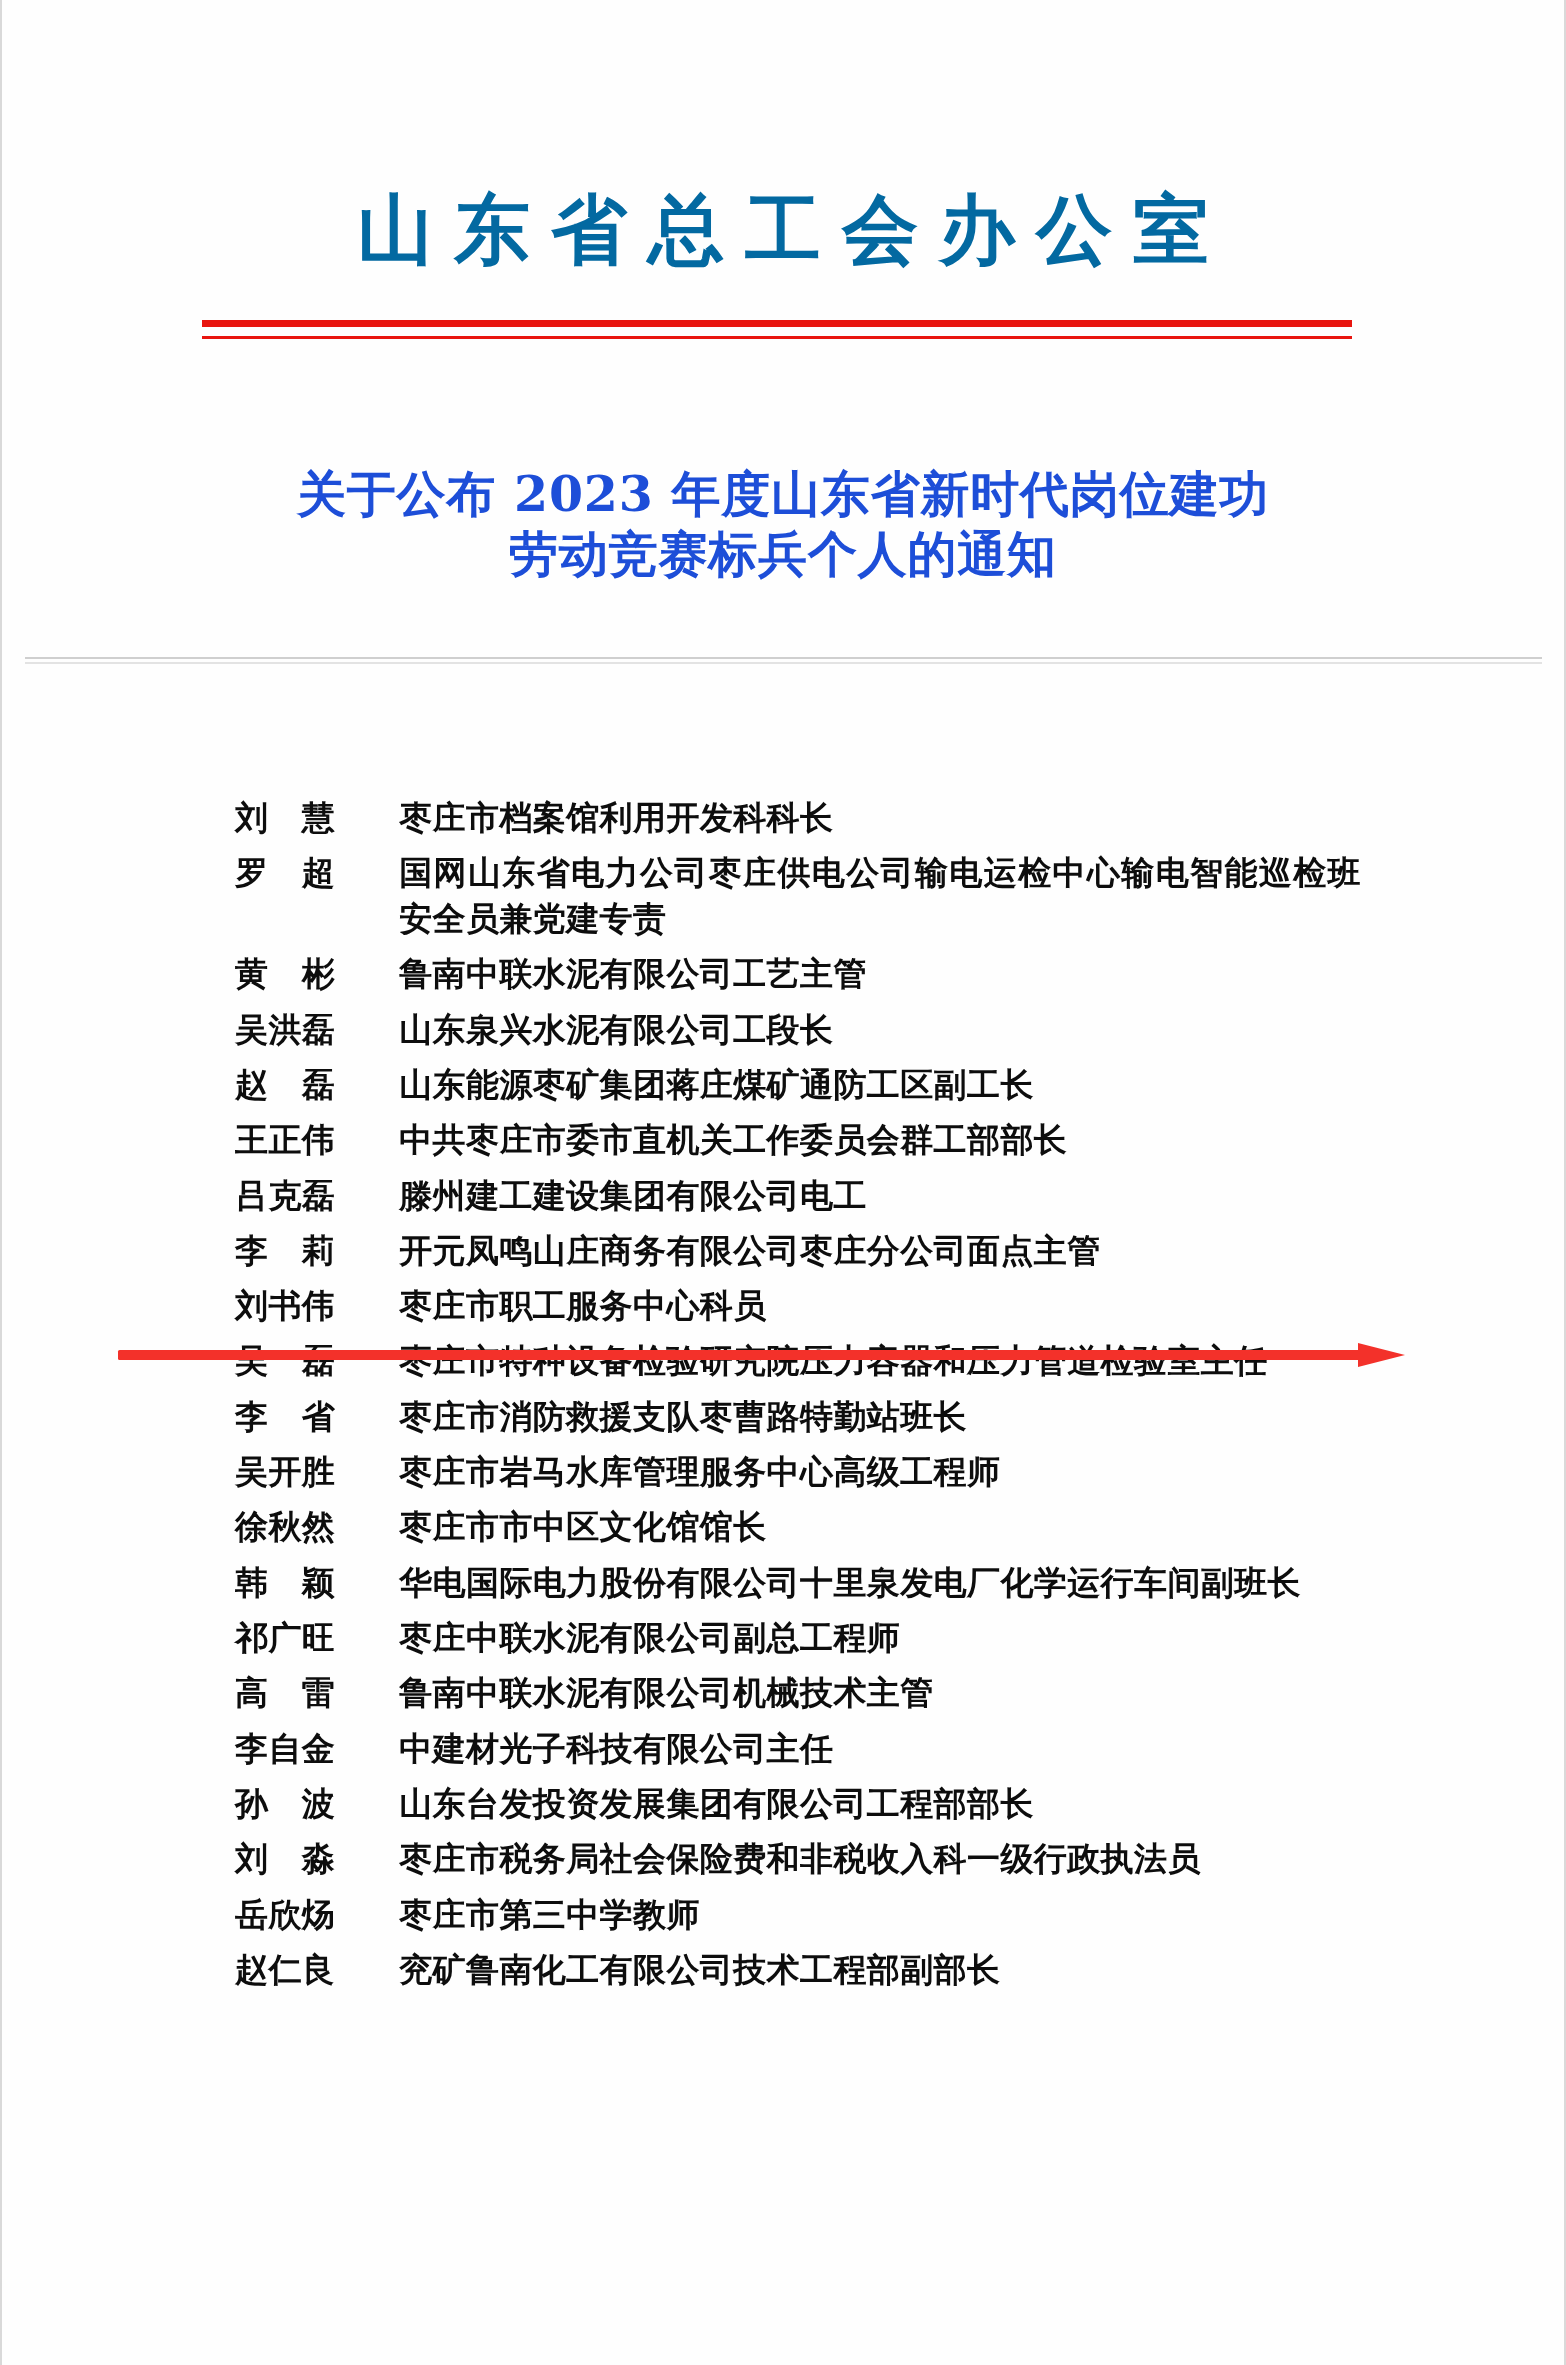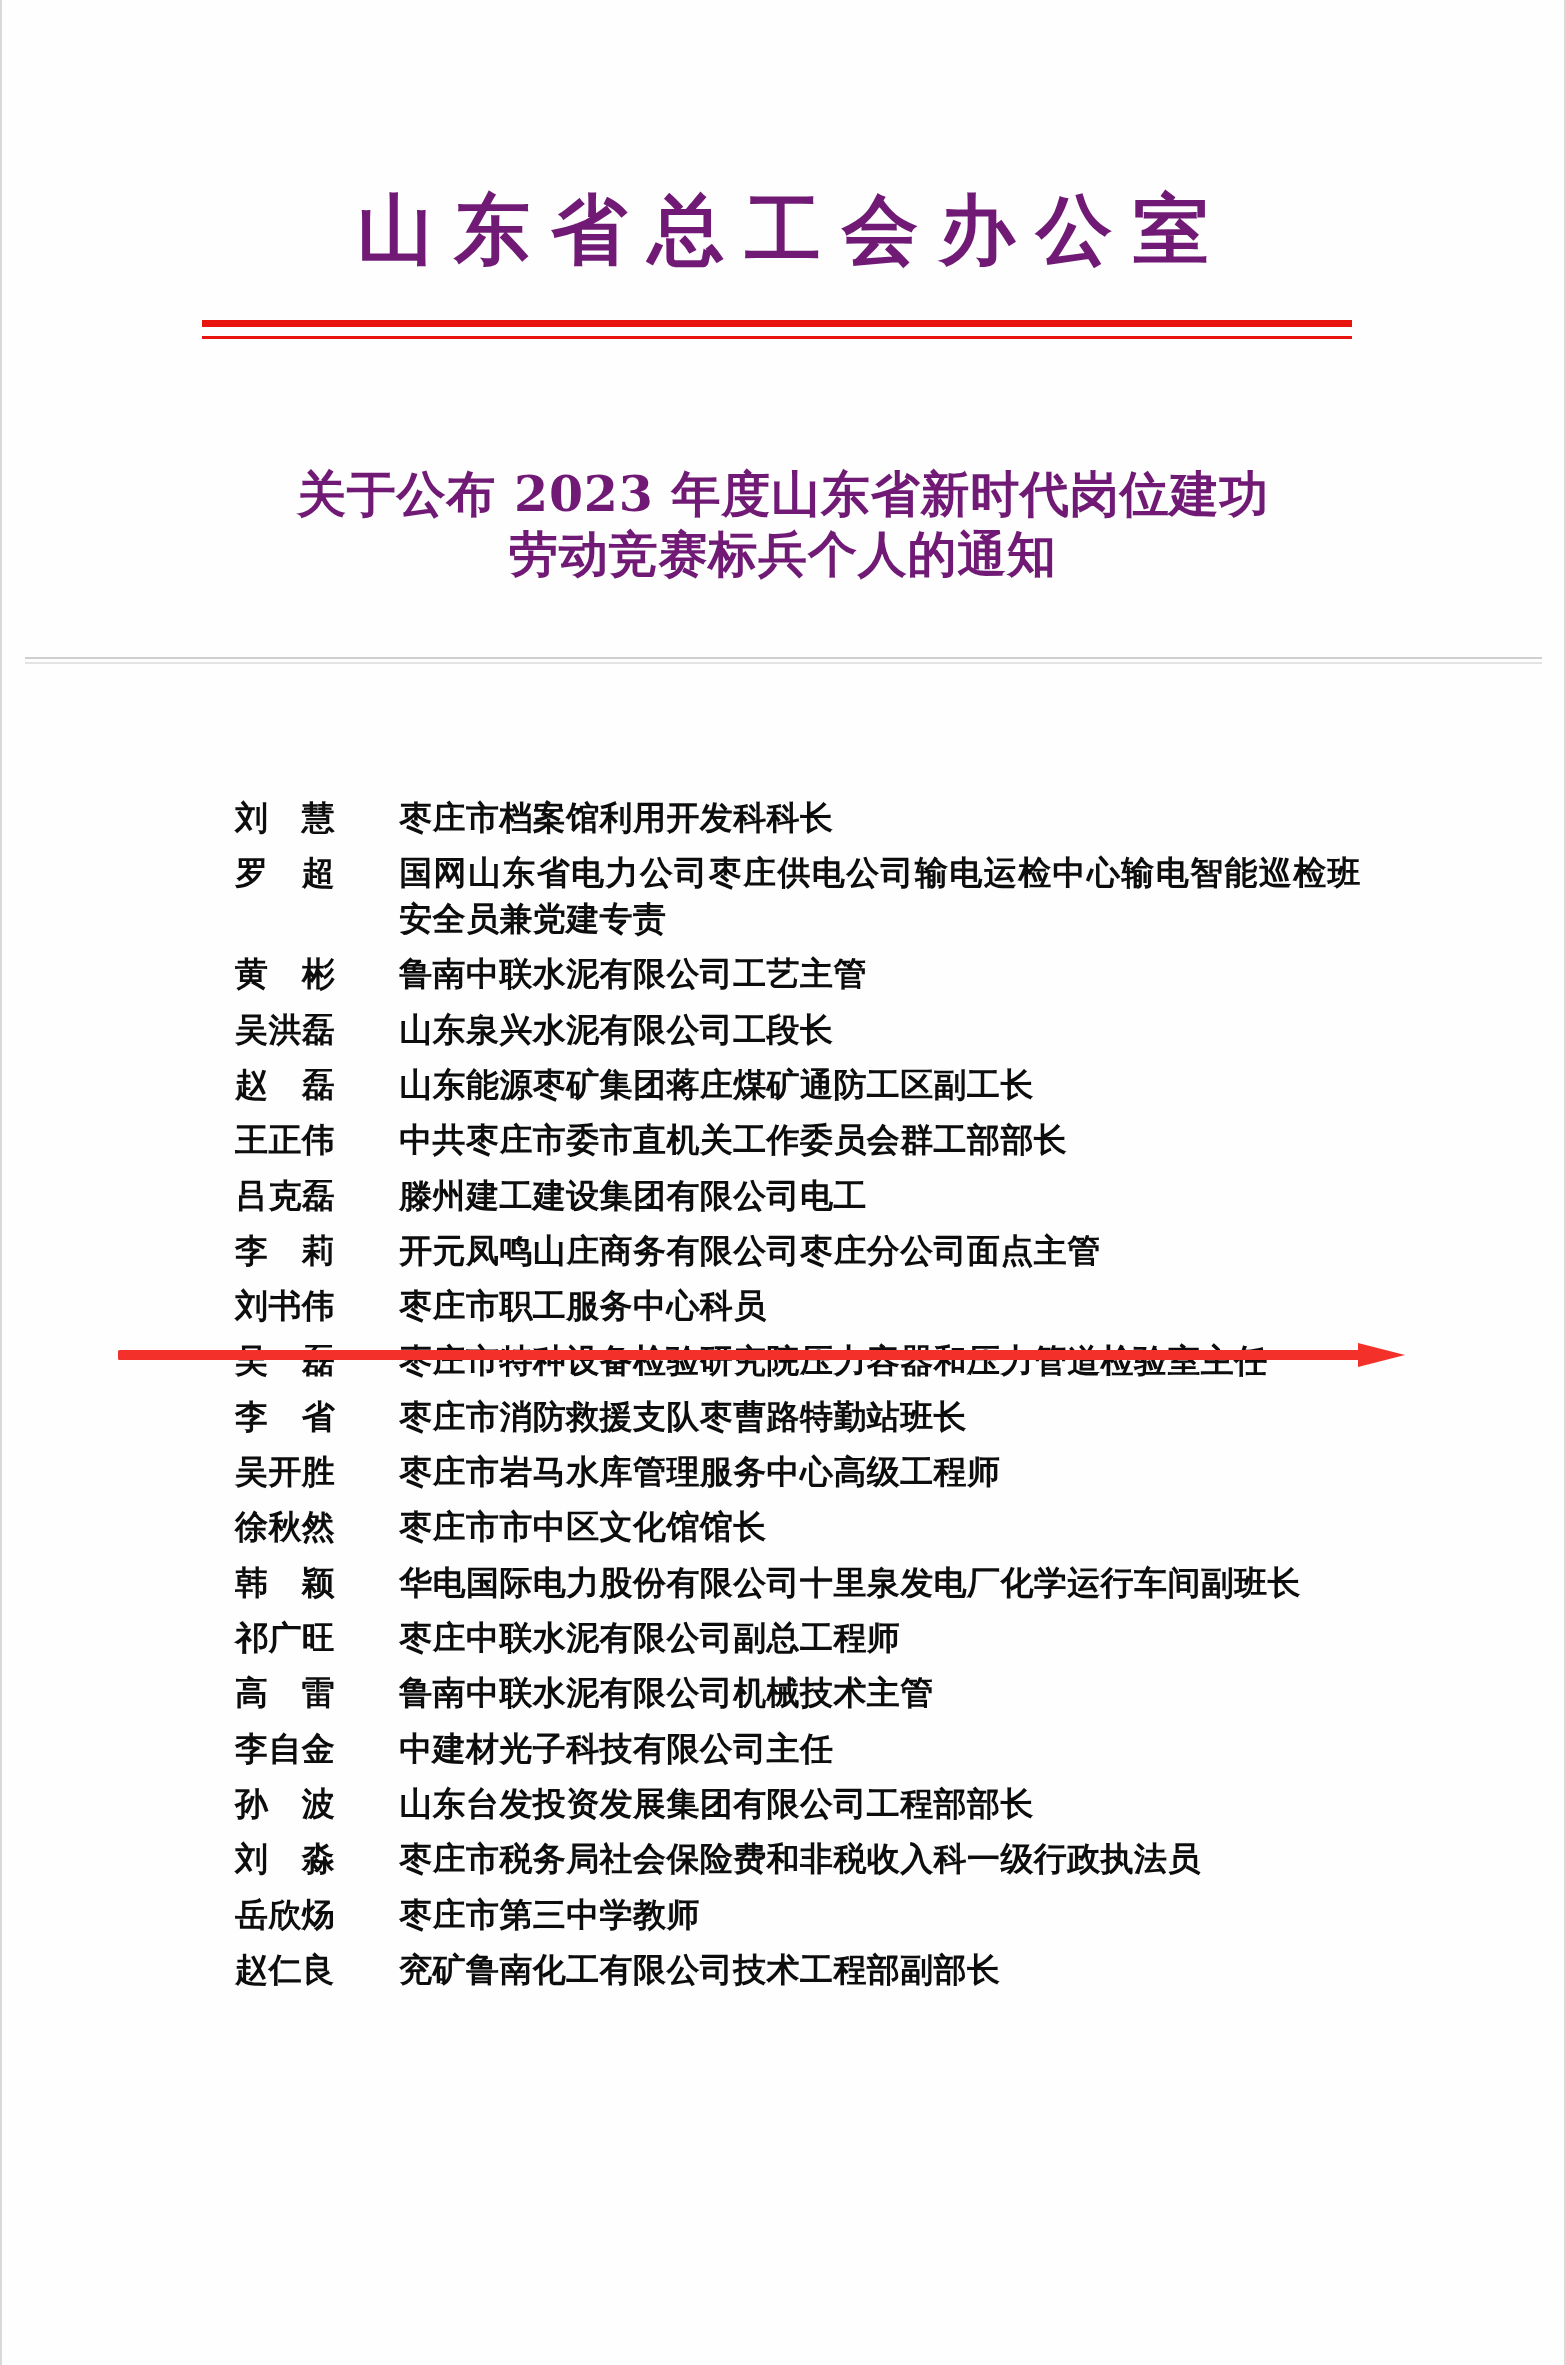--- a/index.html
+++ b/index.html
@@ -33,21 +33,21 @@
   .edge-right { right: 0; }
 
   .masthead {
     position: absolute;
     top: 188px;
     left: 0;
     width: 1566px;
     text-align: center;
   }
   .masthead-title {
-    color: #701a75;
+    color: #0369a1;
     font-family: "DejaVu Serif", "Liberation Serif", serif;
     font-weight: bold;
     font-size: 76px;
     letter-spacing: 21px;
     line-height: 1.1;
     text-indent: 21px;
     white-space: nowrap;
   }
   .masthead-rule-thick {
     position: absolute;
@@ -65,21 +65,21 @@
     height: 3.3px;
     background: #e8150f;
   }
 
   .doc-title {
     position: absolute;
     top: 465px;
     left: 0;
     width: 1566px;
     text-align: center;
-    color: #701a75;
+    color: #1d4ed8;
     font-weight: bold;
     font-size: 49px;
     line-height: 1.22;
     letter-spacing: 0.8px;
   }
   .doc-title .line {
     white-space: nowrap;
   }
 
   .hr-divider {

